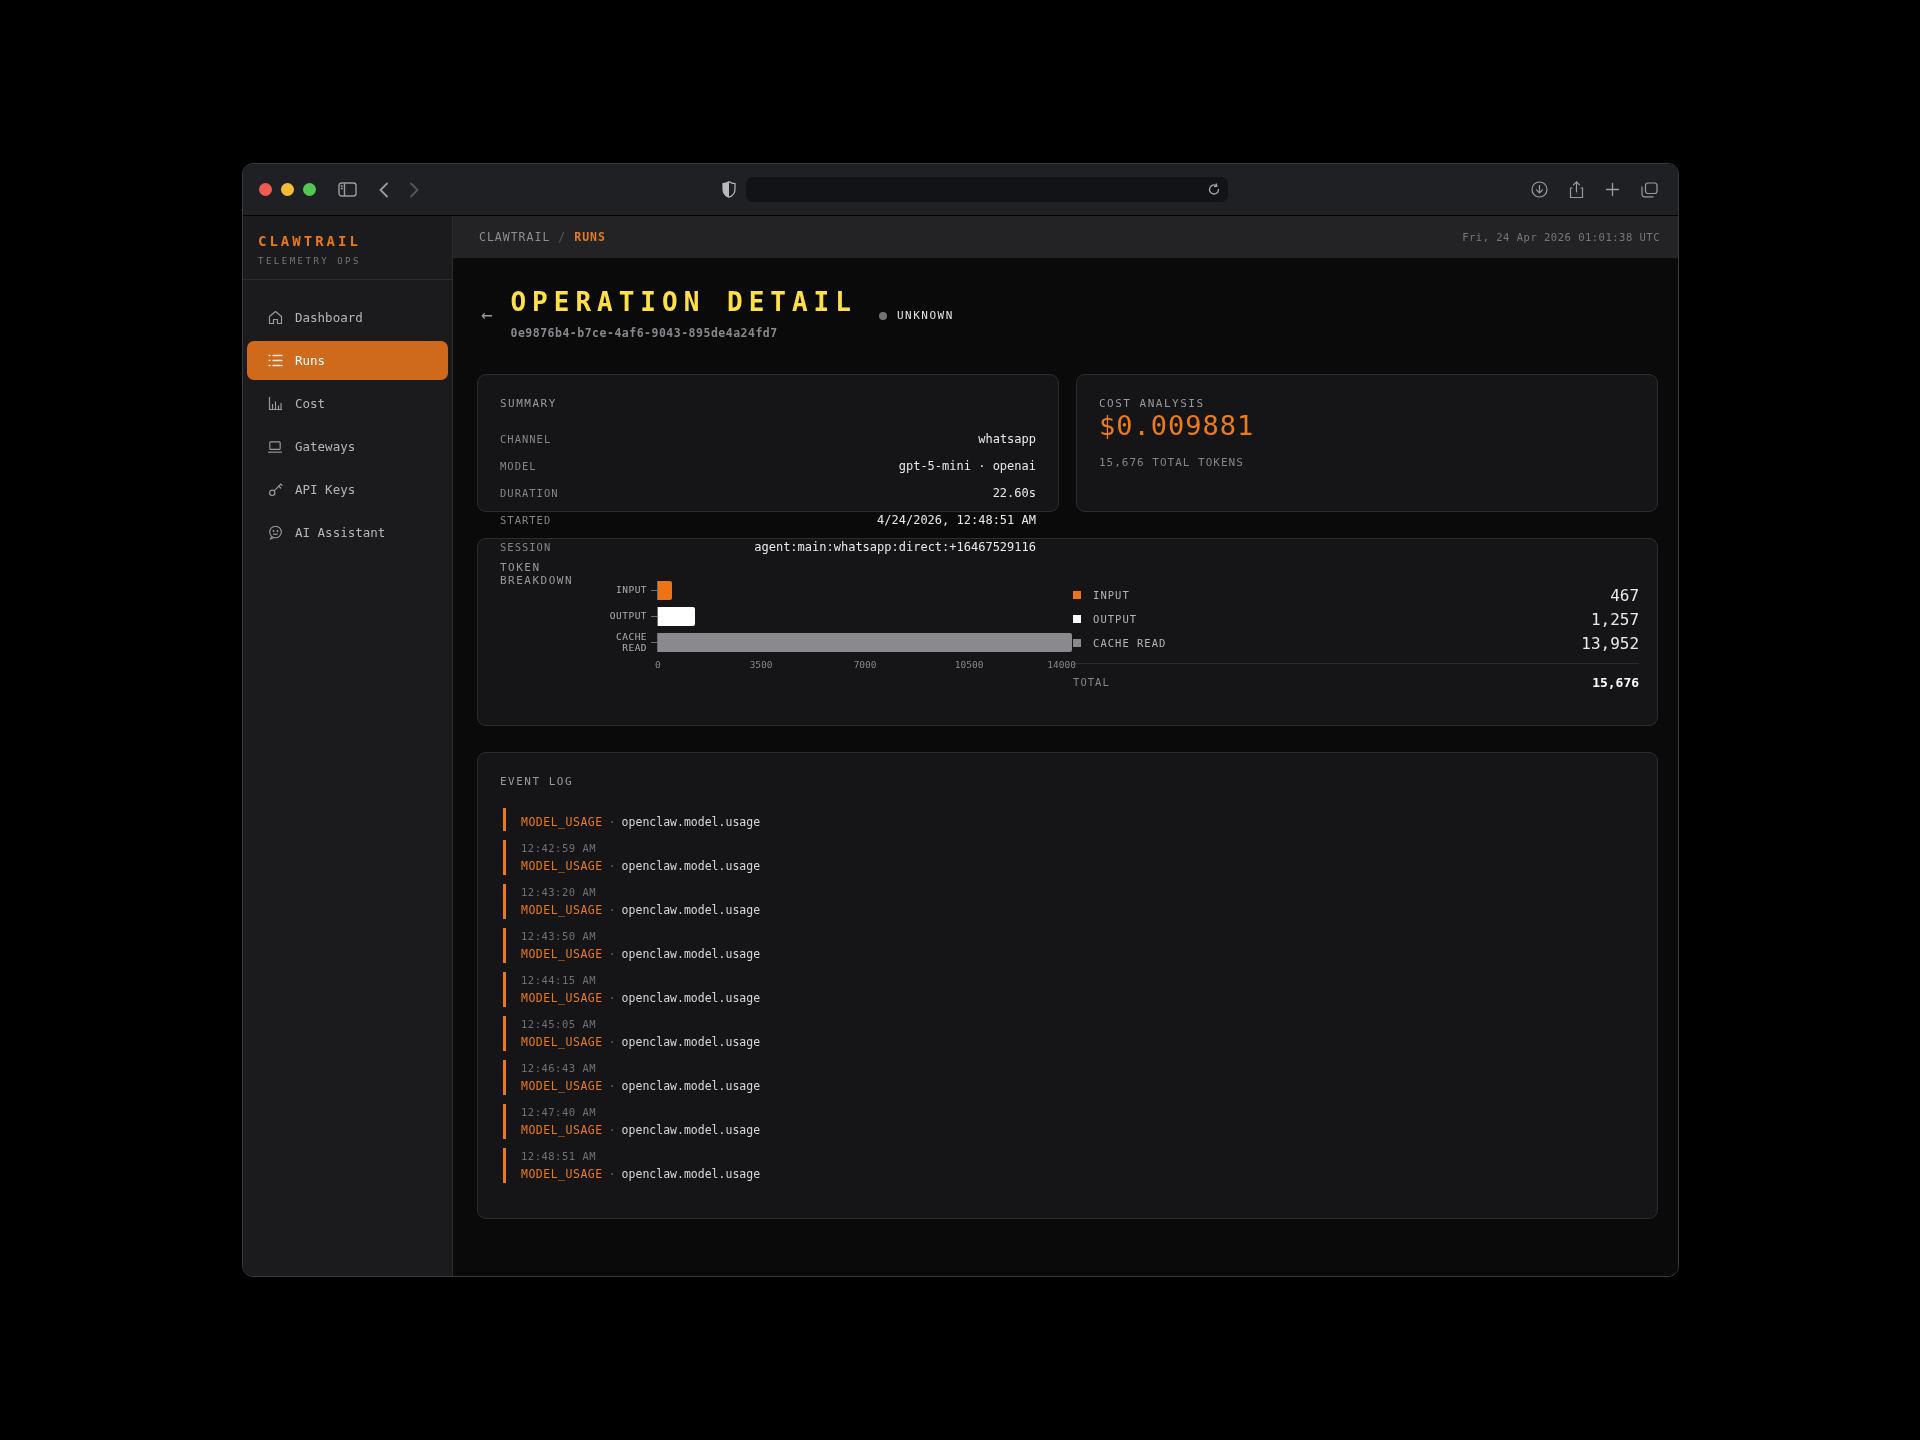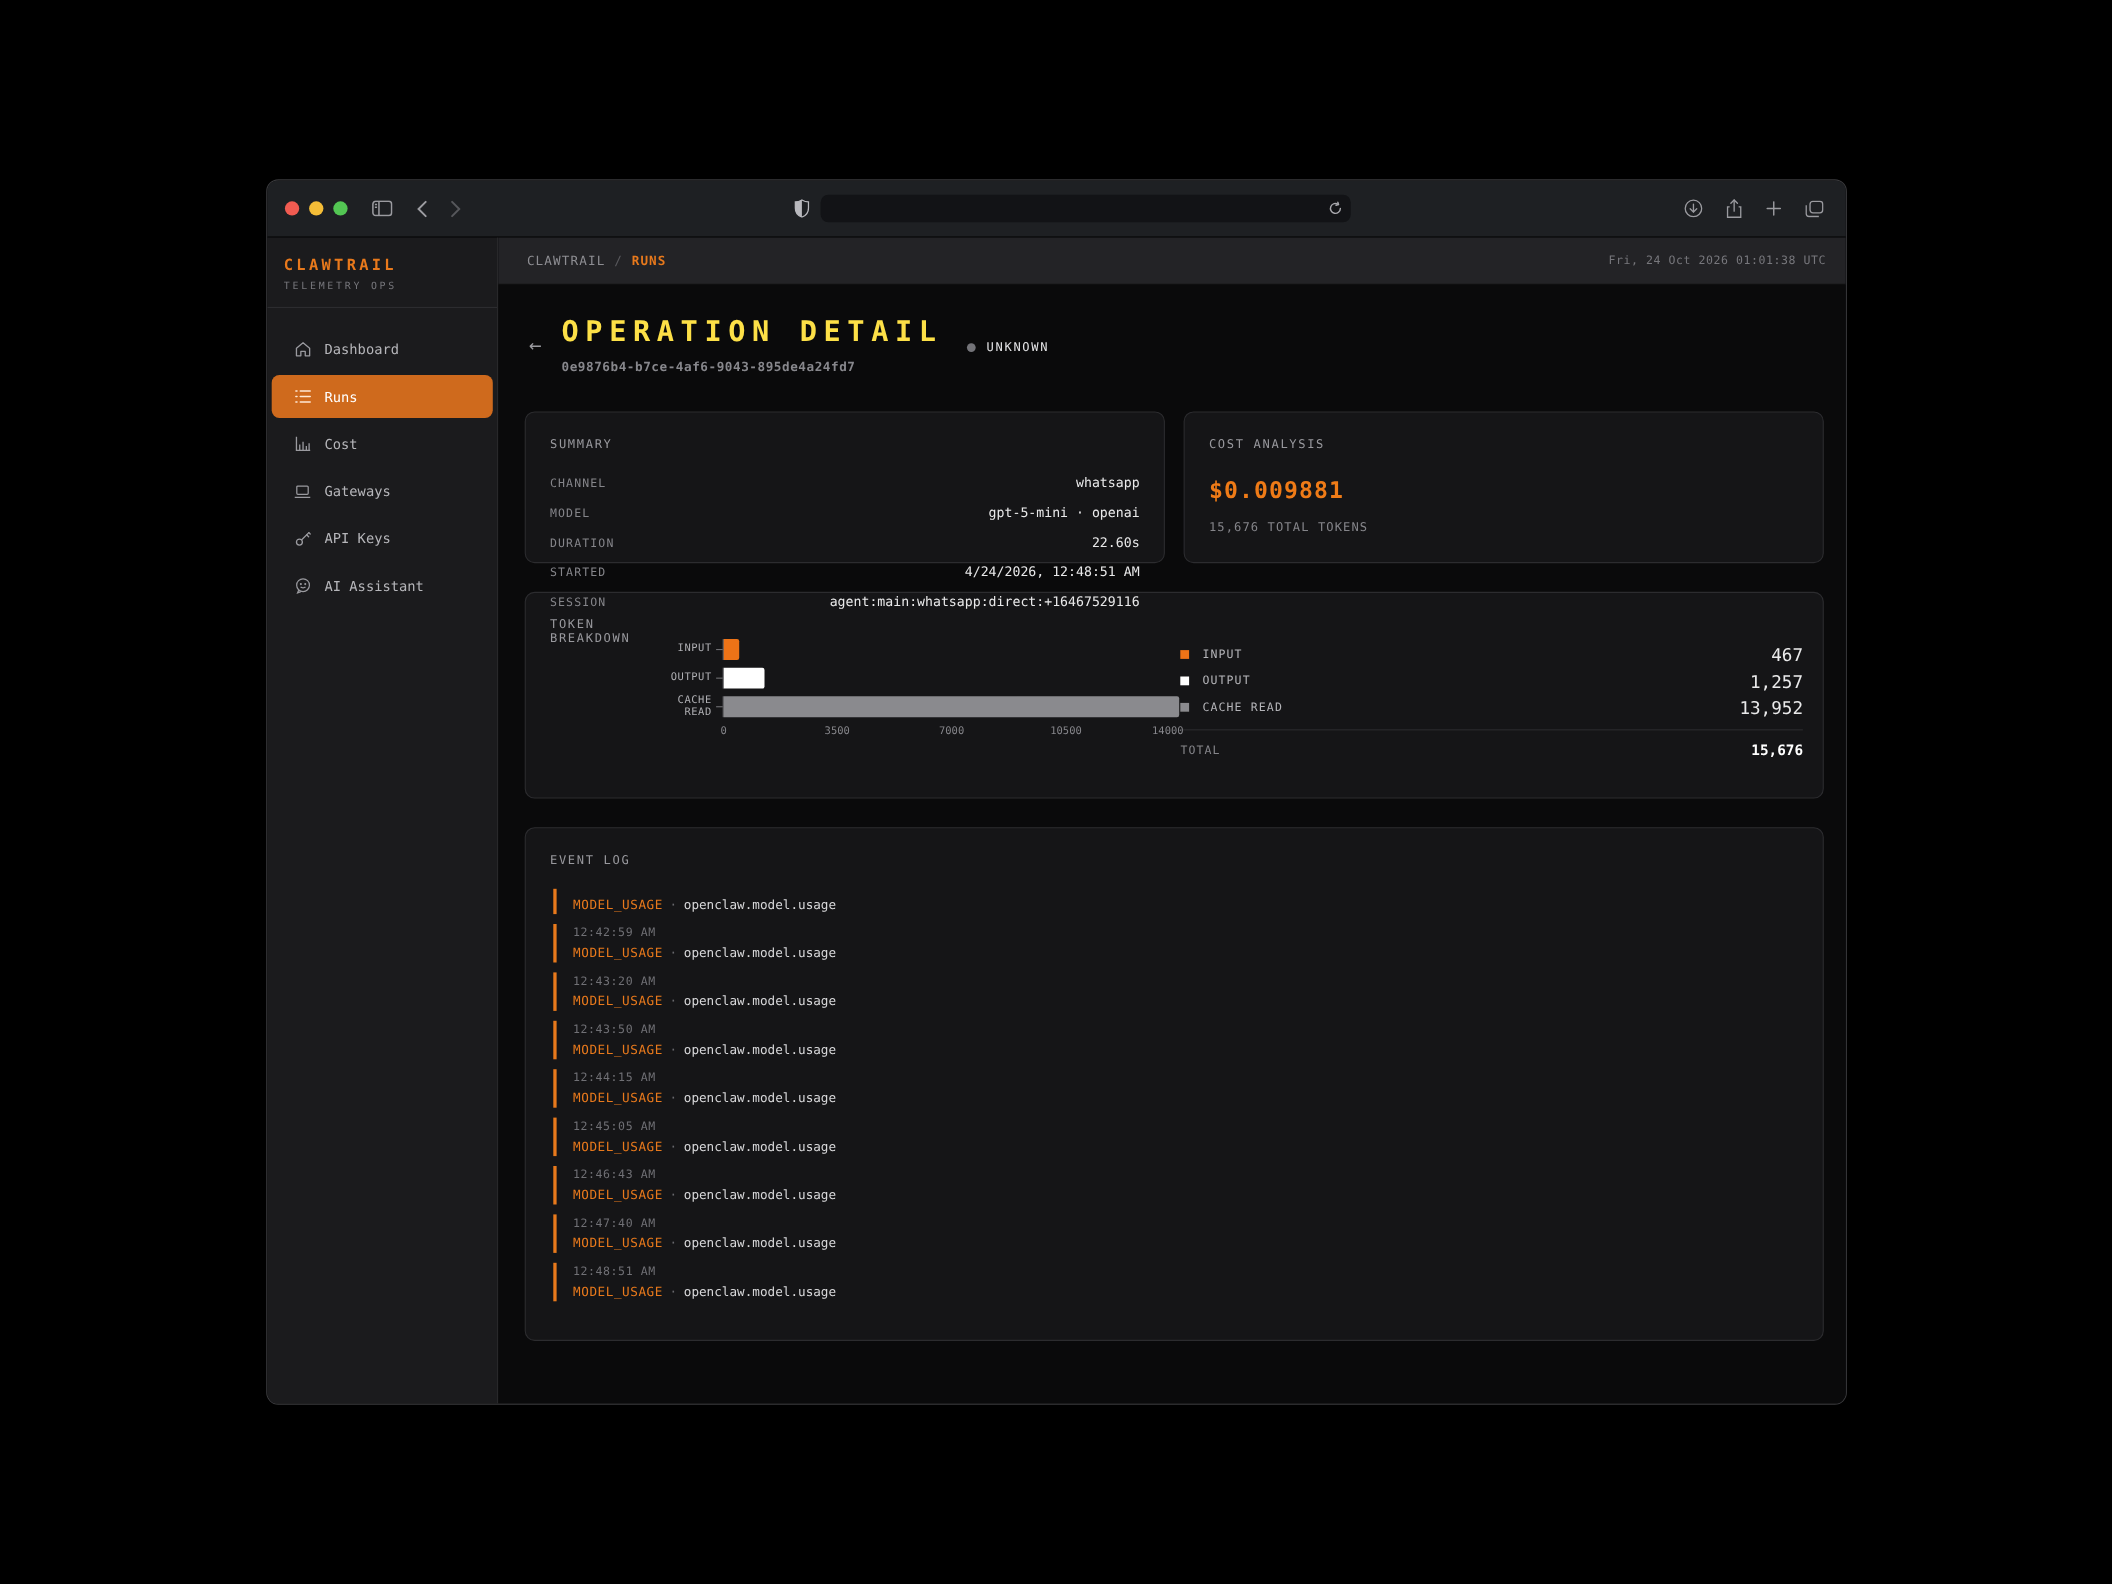--- a/index.html
+++ b/index.html
@@ -80,21 +80,21 @@
   }
   .card-title { color: #98989d; font-size: 11px; letter-spacing: 1.5px; }
   .cards-row { display: grid; grid-template-columns: 1fr 1fr; gap: 17px; margin-top: 34px; }
   .cards-row .card { height: 138px; }
 
   .kv-rows { margin-top: 22px; }
   .kv { display: flex; justify-content: space-between; align-items: baseline; height: 27px; }
   .kv-label { color: #85858a; font-size: 10.5px; letter-spacing: 1px; }
   .kv-value { color: #e9e9ea; font-size: 12px; }
 
-  .cost-amount { color: #ef7b17; font-size: 21px; font-weight: bold; margin-top: 24px; letter-spacing: 1px; }
+  .cost-amount { color: #ef7b17; font-size: 27px; font-weight: normal; letter-spacing: 1px; }
   .cost-tokens { color: #85858a; font-size: 11px; letter-spacing: 1px; margin-top: 15px; }
 
   
   .token-card { margin-top: 26px; height: 188px; display: flex; flex-direction: row; }
   .tb-body { display: flex; margin-top: 20px; flex: 1; }
   .chart { width: 500px; flex: 0 0 500px; }
   .bar-row { display: flex; align-items: center; height: 19px; margin-bottom: 7px; }
   .bar-label { width: 74px; text-align: right; color: #aeaeb2; font-size: 9.5px; letter-spacing: .5px; line-height: 1.15; }
   .bar-tick { width: 6px; height: 1px; background: #6e6e72; margin-left: 4px; }
   .bar-track { flex: 1; height: 100%; border-left: 1px solid #6e6e72; position: relative; }
@@ -271,21 +271,21 @@
             <span>AI Assistant</span>
           </div>
         </nav>
     </aside>
 
     <div class="main">
       <div class="topbar">
         <div class="crumb">
           <span>CLAWTRAIL</span><span class="sep">/</span><span class="cur">RUNS</span>
         </div>
-        <div class="clock">Fri, 24 Oct 2026 01:01:38 UTC</div>
+        <div class="clock">Fri, 24 Apr 2026 01:01:38 UTC</div>
       </div>
 
       <div class="content">
 
         <div class="title-row">
           <button class="back-btn">←</button>
           <div>
             <div class="op-title">OPERATION DETAIL</div>
             <div class="op-id">0e9876b4-b7ce-4af6-9043-895de4a24fd7</div>
           </div>

